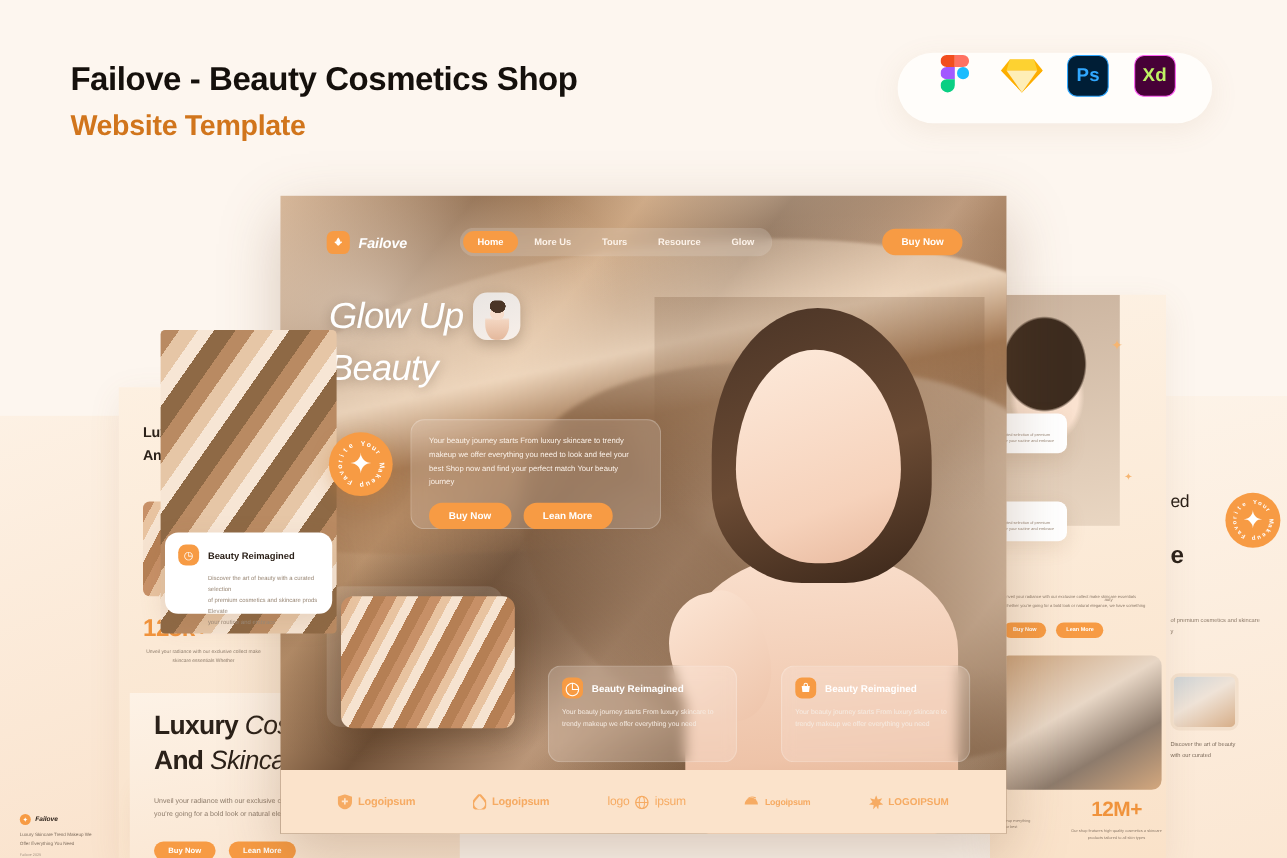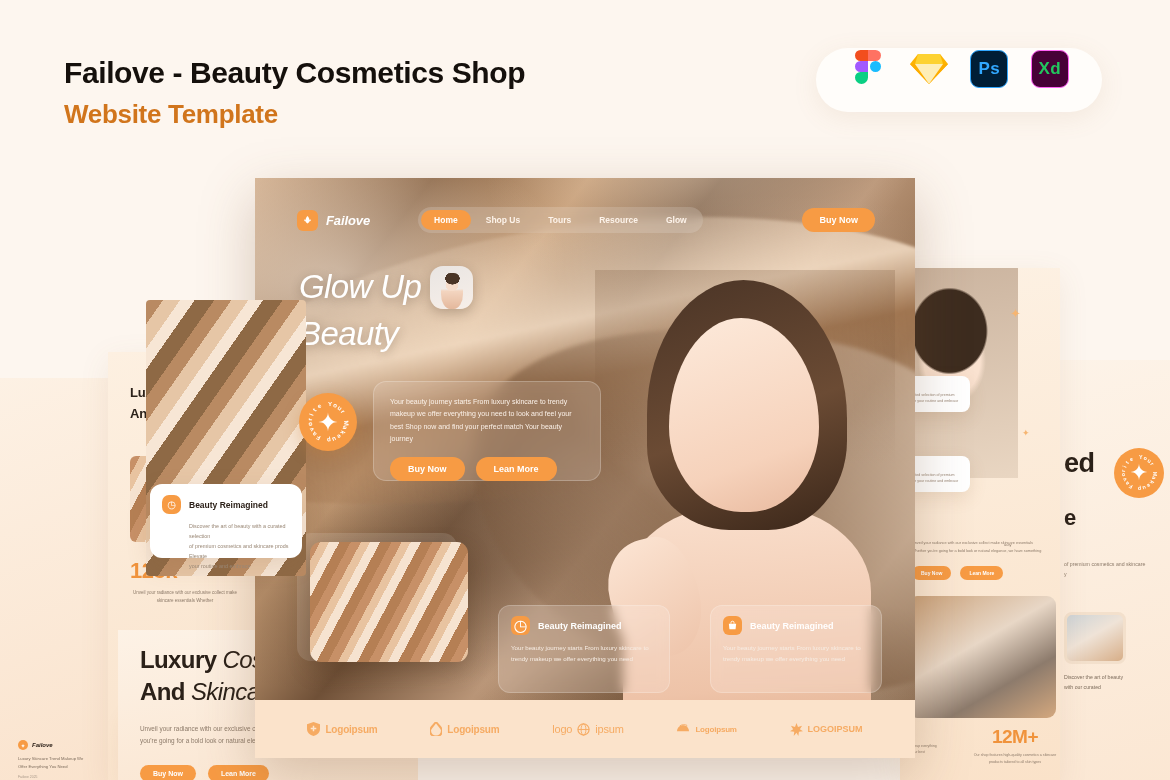--- a/index.html
+++ b/index.html
@@ -25,21 +25,21 @@
     position: absolute; right: 68px; top: 48px; z-index: 40;
     width: 286px; height: 64px; border-radius: 34px;
     background: #fffdfa; display: flex; align-items: flex-start;
     justify-content: space-around; padding: 0 22px;
     box-shadow: 0 6px 26px rgba(160,120,80,.10);
   }
   .badge { width: 42px; height: 42px; display: flex; align-items: center; justify-content: center; }
   .sw-rounded { border-radius: 9px; display:flex; align-items:center; justify-content:center;
                 width: 38px; height: 38px; font-weight: 700; font-size: 17px; letter-spacing: .3px; }
   .sw-ps { background: #001e36; color: #31a8ff; border: 1.5px solid #31a8ff; }
-  .sw-xd { background: #470137; color: #22c55e; border: 1.5px solid #ff61f6; }
+  .sw-xd { background: #470137; color: #bef264; border: 1.5px solid #ff61f6; }
 
   
   .page-layer { position: absolute; background: #fcead7; overflow: hidden; }
 
   .pg-farleft { left: -6px; top: 378px; width: 126px; height: 404px;
     background: linear-gradient(160deg,#fdf1e4,#fae3cd); }
   .pg-left2 { left: 108px; top: 352px; width: 196px; height: 430px;
     background: linear-gradient(165deg,#fdf0e1,#f9e2ca); box-shadow: 0 8px 28px rgba(150,110,70,.10); }
   .pg-left3 { left: 118px; top: 630px; width: 300px; height: 152px;
     background: linear-gradient(170deg,#fdf2e6,#fae5d0); }
@@ -353,21 +353,21 @@
   <div style="font-size:5.4px;color:#998775;line-height:1.85;margin-top:7px;margin-left:27px">Discover the art of beauty with a curated selection</div>
   <div style="font-size:5.4px;color:#998775;line-height:1.85;margin-left:27px">of premium cosmetics and skincare prods Elevate</div>
   <div style="font-size:5.4px;color:#998775;line-height:1.85;margin-left:27px">your routine and embrace</div>
 </div>
 
 <div style="position:absolute;left:146px;top:300px;width:160px;height:276px;z-index:8;border-radius:4px;
      background:repeating-linear-gradient(125deg,#b98a62 0 14px,#e6c6a6 14px 28px,#f7e6d5 28px 40px,#8e6945 40px 56px);"></div>
 
 <div class="page-layer pg-right2">
   <div style="position:absolute;left:14px;top:88px">
-    <div style="font-size:27px;font-weight:700;color:#2b2119;letter-spacing:-.5px">ed</div>
+    <div style="font-size:16px;font-weight:400;color:#2b2119;letter-spacing:-.5px">ed</div>
     <div style="font-size:22px;font-weight:700;color:#2b2119;letter-spacing:-.5px;margin-top:26px">e</div>
   </div>
   <div style="position:absolute;right:12px;top:88px">
     <div class="badge-circle" style="width:50px;height:50px">
       <span class="spark" style="font-size:22px">✦</span>
       <div class="stamp-text">
           <span style="font-size: 5.4px; transform: rotate(-90deg) translate(19px) rotate(90deg);">Y</span>
           <span style="font-size: 5.4px; transform: rotate(-72.8571deg) translate(19px) rotate(90deg);">o</span>
           <span style="font-size: 5.4px; transform: rotate(-55.7143deg) translate(19px) rotate(90deg);">u</span>
           <span style="font-size: 5.4px; transform: rotate(-38.5714deg) translate(19px) rotate(90deg);">r</span>
@@ -458,21 +458,21 @@
         <svg width="11" height="11" viewBox="0 0 12 12">
             <path d="M6 1c1.4 1.6 2.2 3.2 2.2 4.8 0 1.7-1 3-2.2 3.4C4.8 8.8 3.8 7.5 3.8 5.8 3.8 4.2 4.6 2.6 6 1z" fill="#fff"></path>
             <path d="M3 4.6c.9.5 1.5 1.4 1.7 2.4-1 .1-2-.4-2.4-1.3.2-.5.4-.8.7-1.1z" fill="#fff"></path>
             <path d="M9 4.6c.3.3.5.6.7 1.1-.4.9-1.4 1.4-2.4 1.3.2-1 .8-1.9 1.7-2.4z" fill="#fff"></path>
           </svg>
       </div>
       <div class="brand-name">Failove</div>
     </div>
     <div class="nav-pill">
       <div class="nav-item active">Home</div>
-      <div class="nav-item">Shop Us</div>
+      <div class="nav-item">More Us</div>
       <div class="nav-item">Tours</div>
       <div class="nav-item">Resource</div>
       <div class="nav-item">Glow</div>
     </div>
     <div class="btn-buy-hero">Buy Now</div>
   </div>
 
   <div class="hero-head">
     <div class="hl-row">
       <div class="hl">Glow Up</div>

